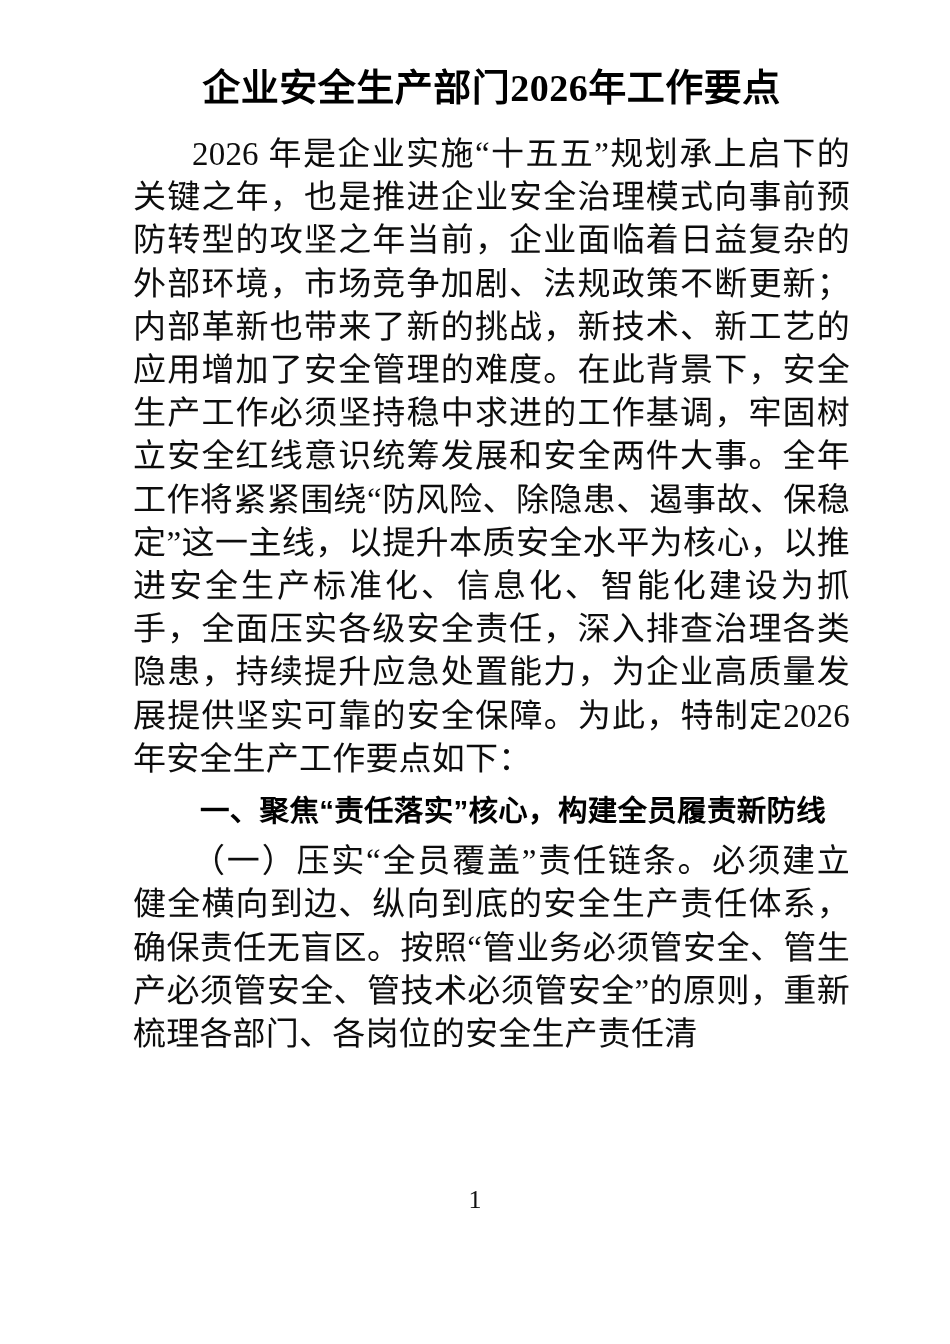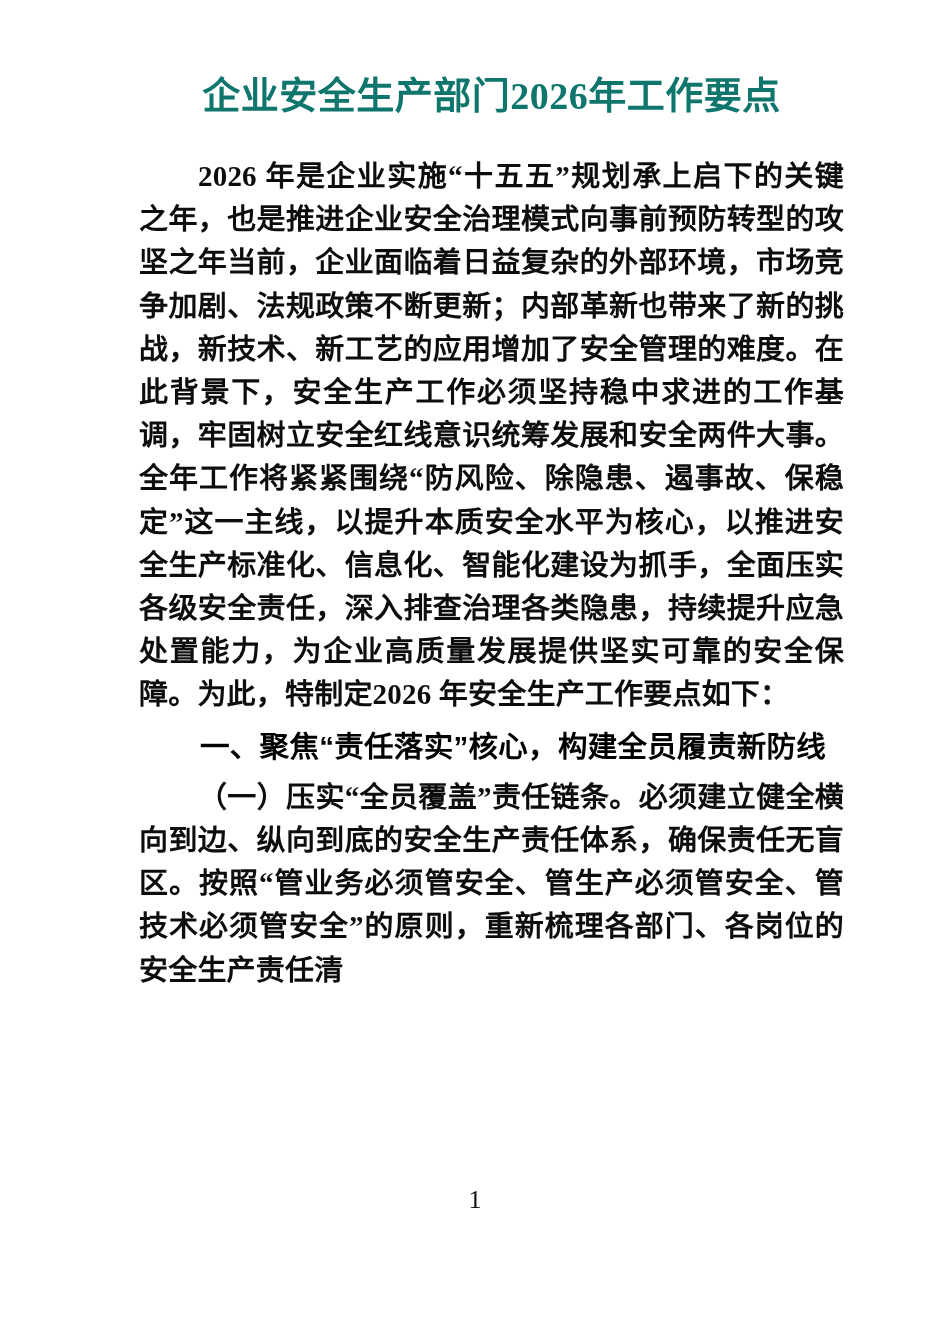--- a/index.html
+++ b/index.html
@@ -21,39 +21,38 @@
     position: absolute;
     left: 133px;
     top: 0;
     width: 717px;
   }
   .doc-title {
     font-family: "Liberation Serif", "DejaVu Serif", serif;
     font-weight: 700;
     font-size: 38px;
     line-height: 46px;
-    color: #0f766e;
+    color: #000000;
     text-align: center;
     letter-spacing: 0.5px;
-    margin: 8px;
+    margin: 0;
     padding-top: 65px;
     white-space: nowrap;
   }
   .body-para {
     font-family: "Liberation Serif", "DejaVu Serif", serif;
-    font-size: 29px;
+    font-size: 33px;
     line-height: 43.2px;
     color: #0d0d0d;
     text-align: justify;
     text-justify: inter-character;
     text-indent: 59px;
-    margin: 6px;
+    margin: 0;
     letter-spacing: 0.2px;
     word-break: break-all;
-    font-weight: bold;
   }
   .section-heading {
     font-family: "Liberation Sans", "DejaVu Sans", sans-serif;
     font-weight: 700;
     font-size: 29.5px;
     line-height: 43.2px;
     color: #000000;
     text-align: justify;
     text-indent: 59px;
     margin: 8px;

